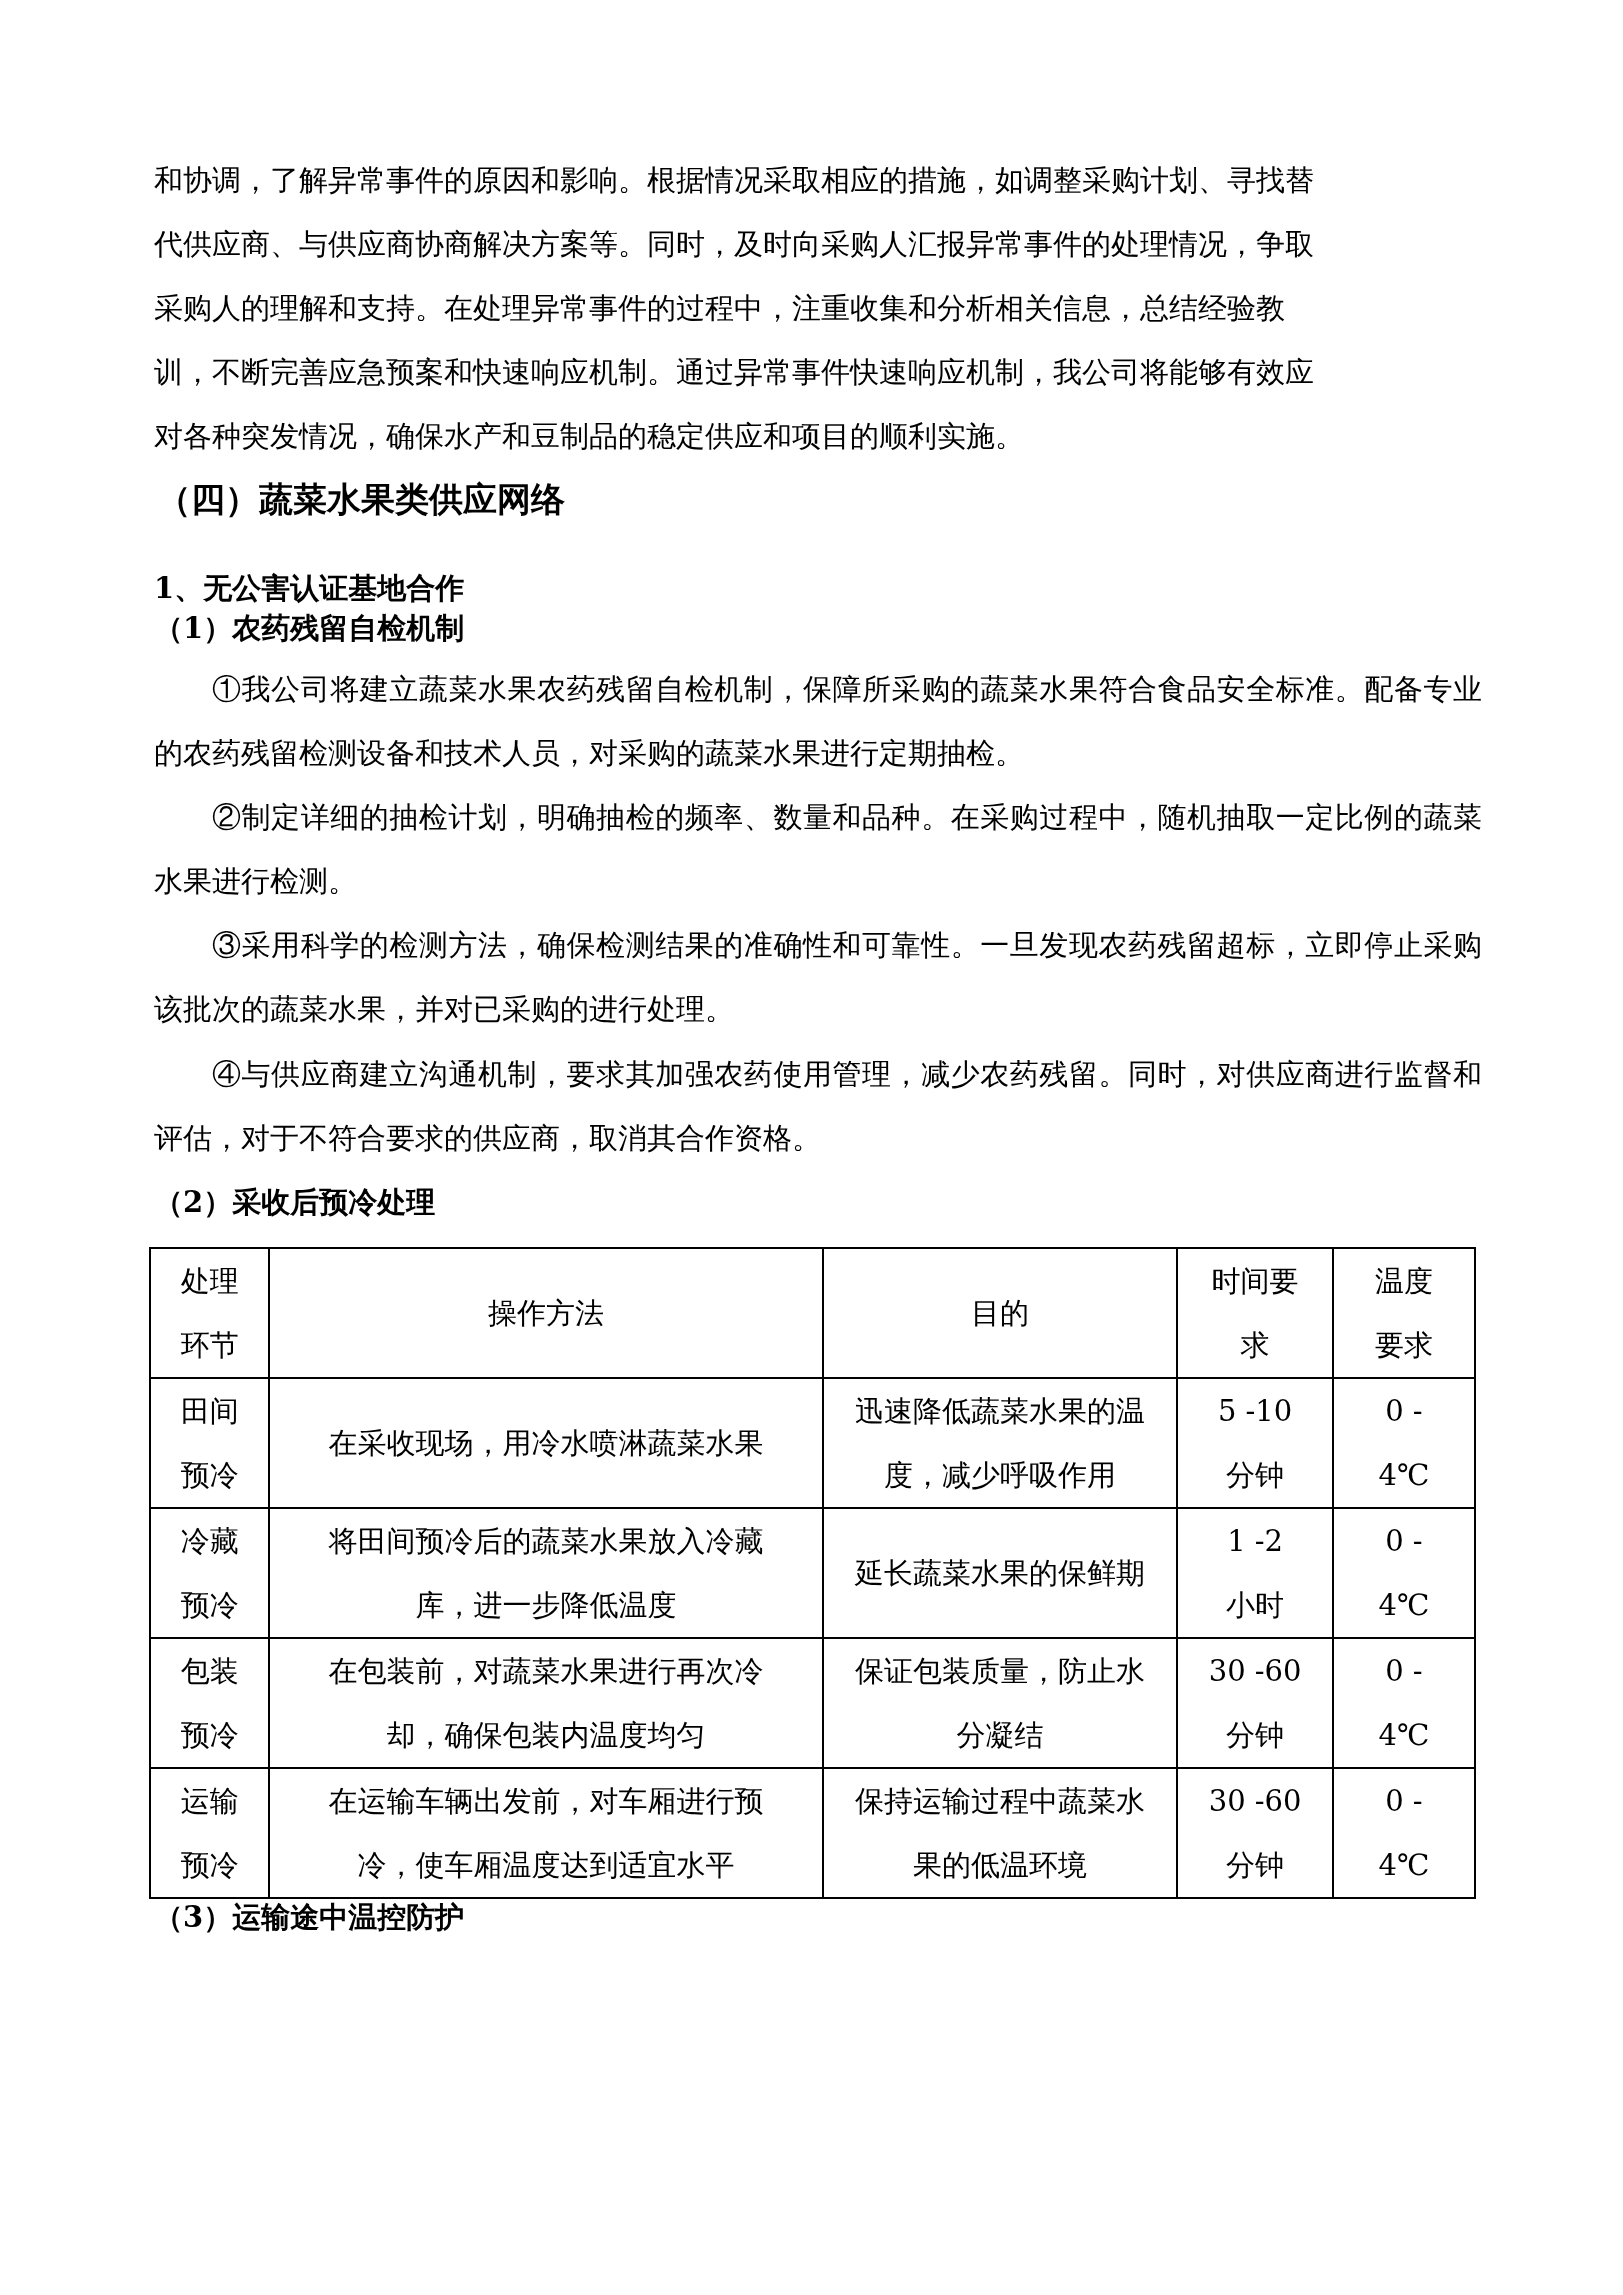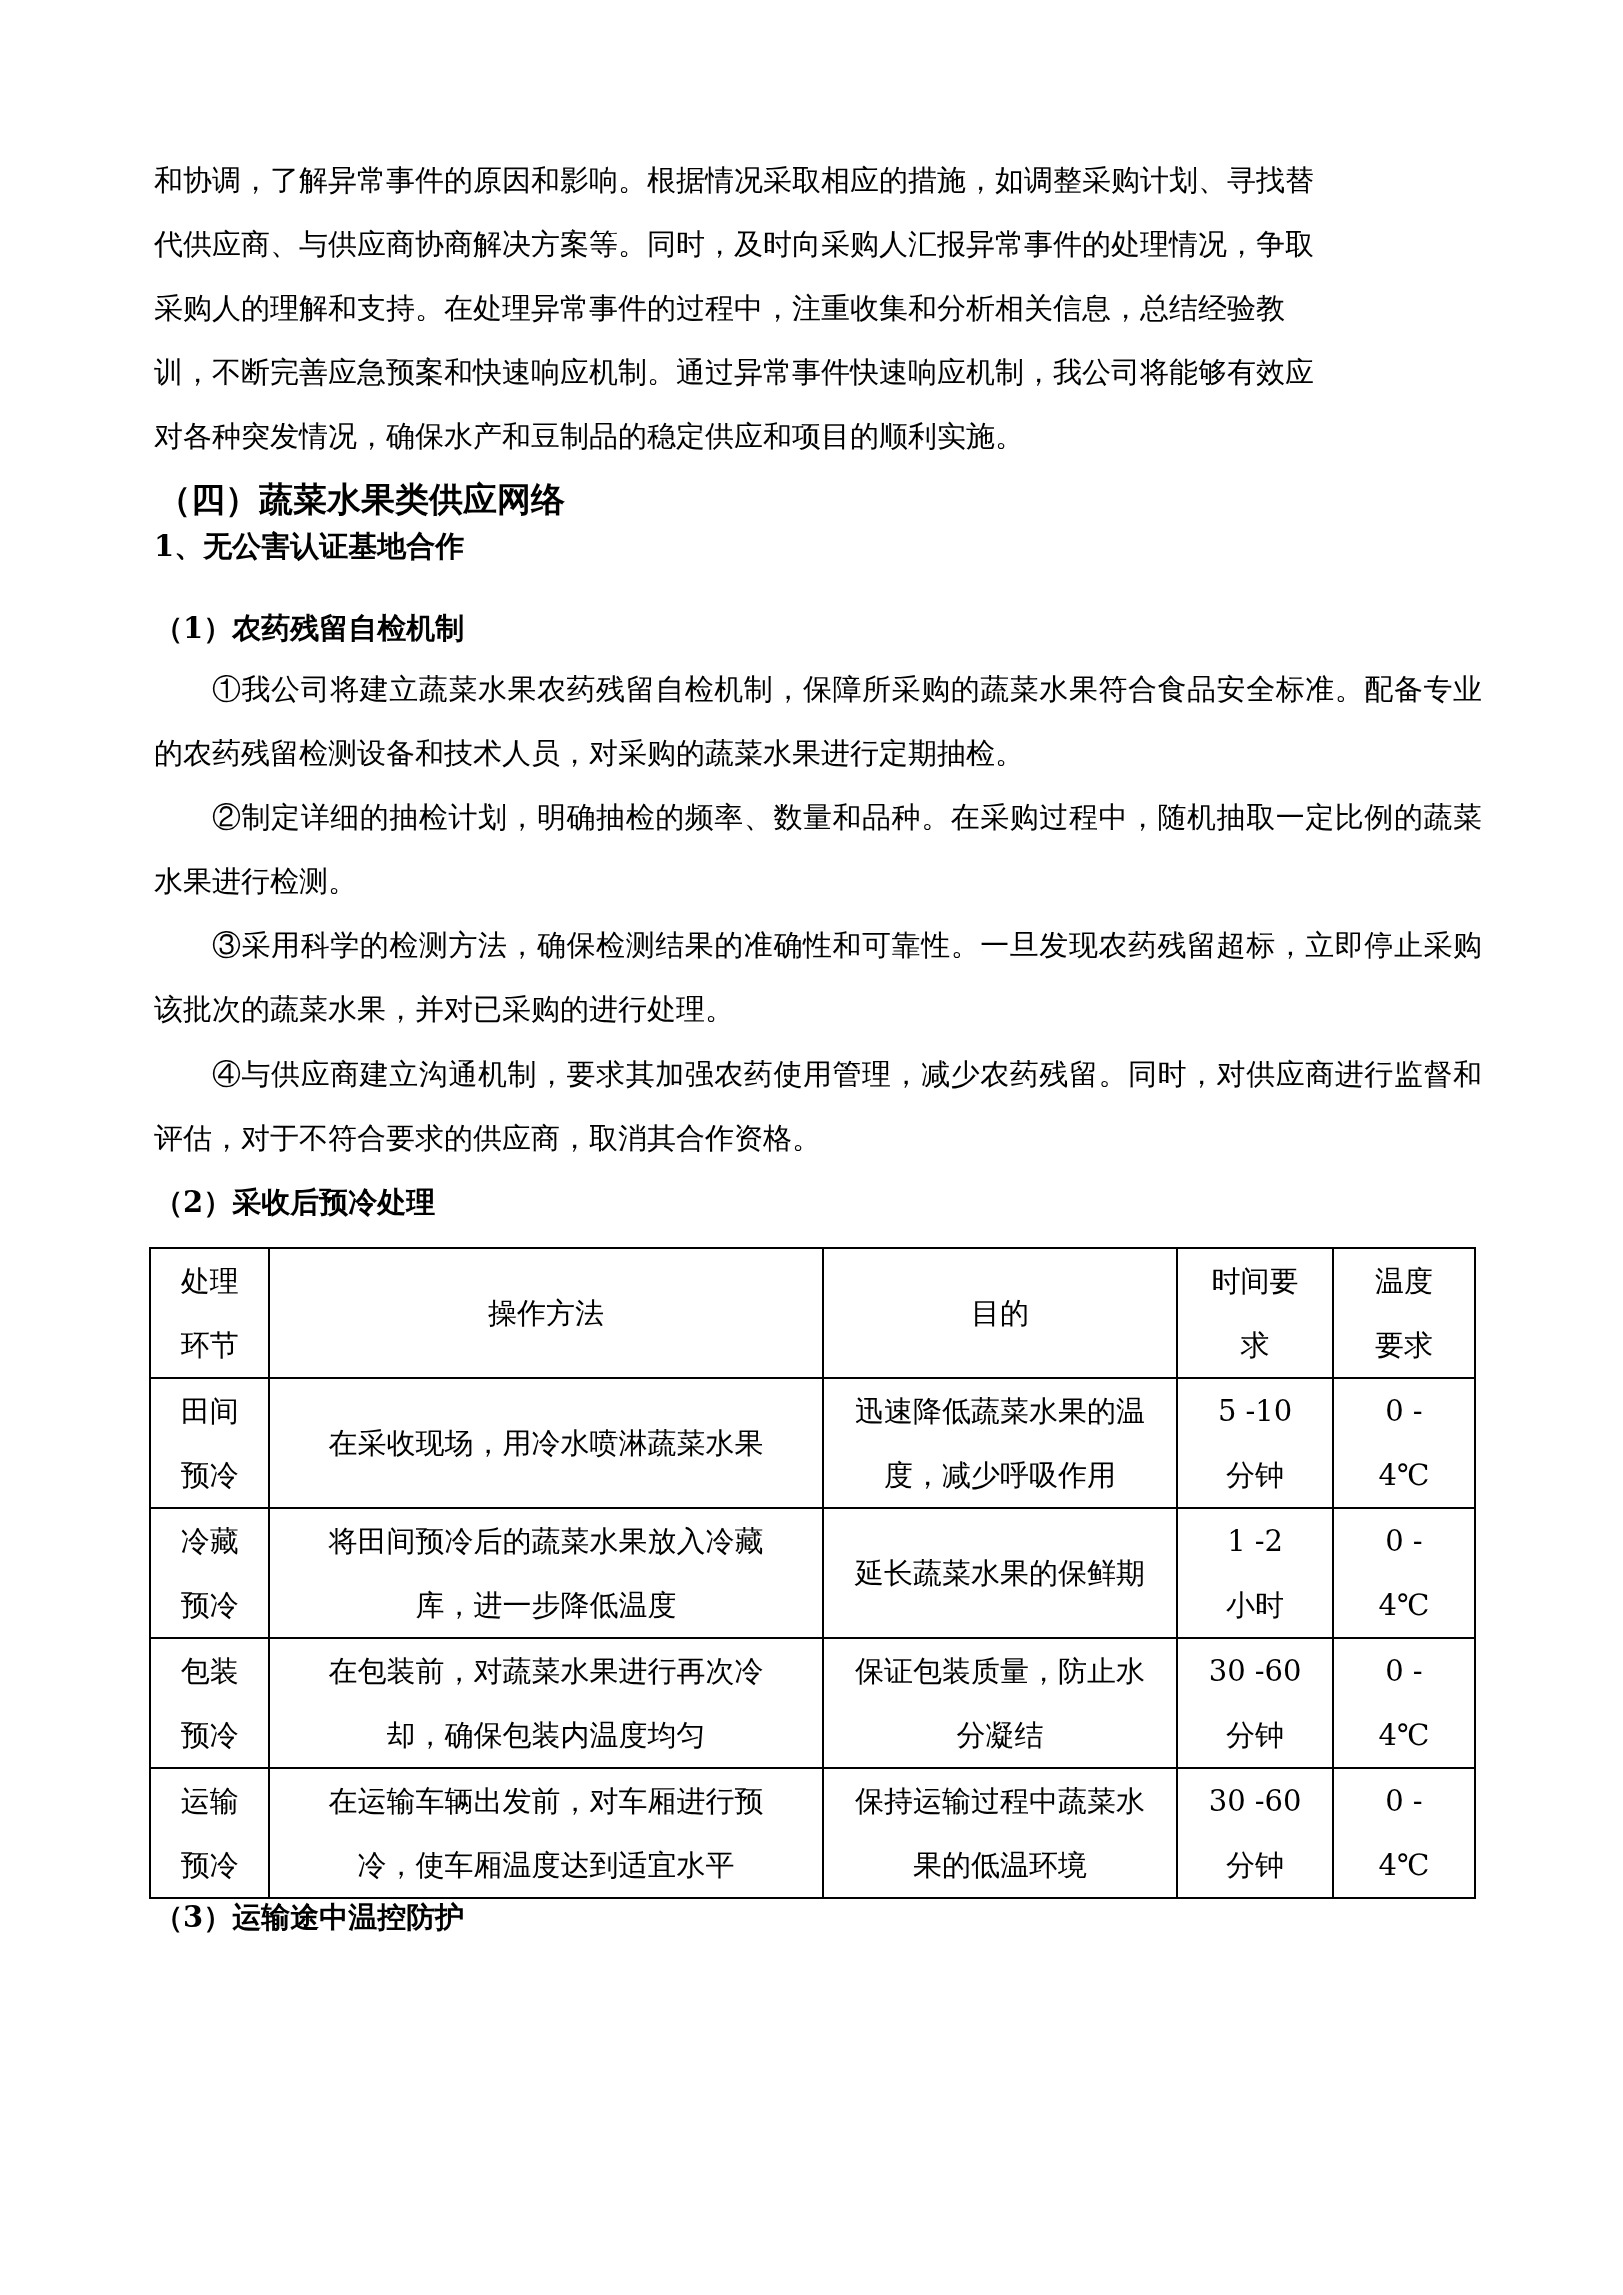--- a/index.html
+++ b/index.html
@@ -28,21 +28,21 @@
   <div>
     <p class="p" style="top:148px;">和协调，了解异常事件的原因和影响。根据情况采取相应的措施，如调整采购计划、寻找替</p>
     <p class="p" style="top:212px;">代供应商、与供应商协商解决方案等。同时，及时向采购人汇报异常事件的处理情况，争取</p>
     <p class="p" style="top:276px;">采购人的理解和支持。在处理异常事件的过程中，注重收集和分析相关信息，总结经验教</p>
     <p class="p" style="top:340px;">训，不断完善应急预案和快速响应机制。通过异常事件快速响应机制，我公司将能够有效应</p>
     <p class="p" style="top:404px;">对各种突发情况，确保水产和豆制品的稳定供应和项目的顺利实施。</p>
   </div>
 
   <h2 class="h2" style="top:476px;">（四）蔬菜水果类供应网络</h2>
 
-  <h3 class="h3" style="top:527px;">1、无公害认证基地合作</h3>
+  <h3 class="h3" style="top:569px;">1、无公害认证基地合作</h3>
 
   <h3 class="h3" style="top:609px;">（1）农药残留自检机制</h3>
 
   <p class="p indent" style="top:657px;">①我公司将建立蔬菜水果农药残留自检机制，保障所采购的蔬菜水果符合食品安全标准。配备专业的农药残留检测设备和技术人员，对采购的蔬菜水果进行定期抽检。</p>
   <p class="p indent" style="top:785px;">②制定详细的抽检计划，明确抽检的频率、数量和品种。在采购过程中，随机抽取一定比例的蔬菜水果进行检测。</p>
   <p class="p indent" style="top:913px;">③采用科学的检测方法，确保检测结果的准确性和可靠性。一旦发现农药残留超标，立即停止采购该批次的蔬菜水果，并对已采购的进行处理。</p>
   <p class="p indent" style="top:1042px;">④与供应商建立沟通机制，要求其加强农药使用管理，减少农药残留。同时，对供应商进行监督和评估，对于不符合要求的供应商，取消其合作资格。</p>
 
   <h3 class="h3" style="top:1183px;">（2）采收后预冷处理</h3>
 

